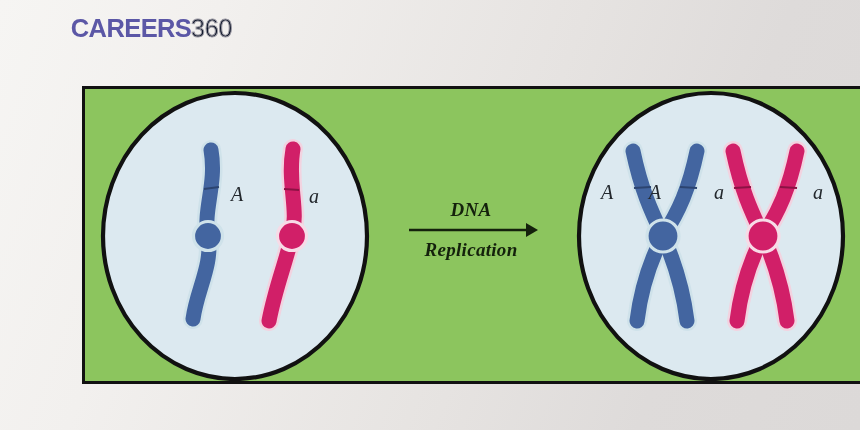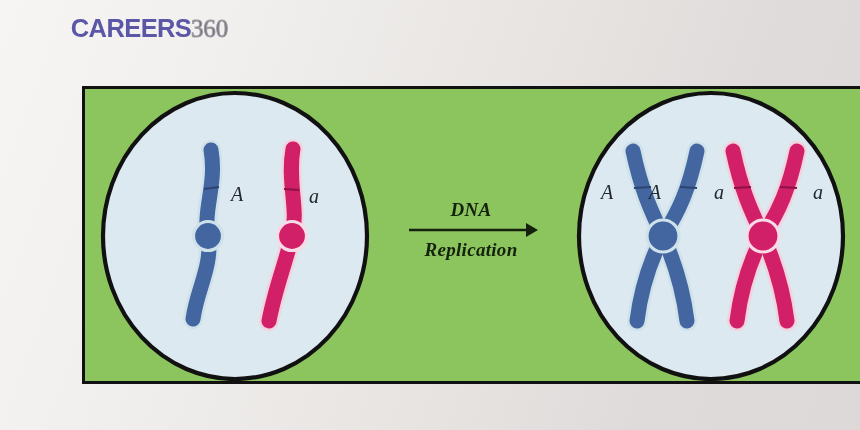--- a/index.html
+++ b/index.html
@@ -32,26 +32,26 @@
   .logo-careers {
     font-family: "Liberation Sans", sans-serif;
     font-weight: bold;
     font-size: 25px;
     letter-spacing: -0.6px;
     color: #5b57a6;
     line-height: 1;
     transform: scaleX(1.02);
   }
   .logo-360 {
-    font-family: Liberation Serif, serif;
+    font-family: Liberation Sans, sans-serif;
     font-weight: normal;
     font-size: 25px;
     letter-spacing: -0.2px;
     line-height: 1;
-    color: #737373;
+    color: #0f172a;
     -webkit-text-stroke: 1px #9b99a3;
     margin-left: 1px;
   }
 
   
   .frame {
     position: absolute;
     left: 38px;
     top: 86px;
     width: 782px;

